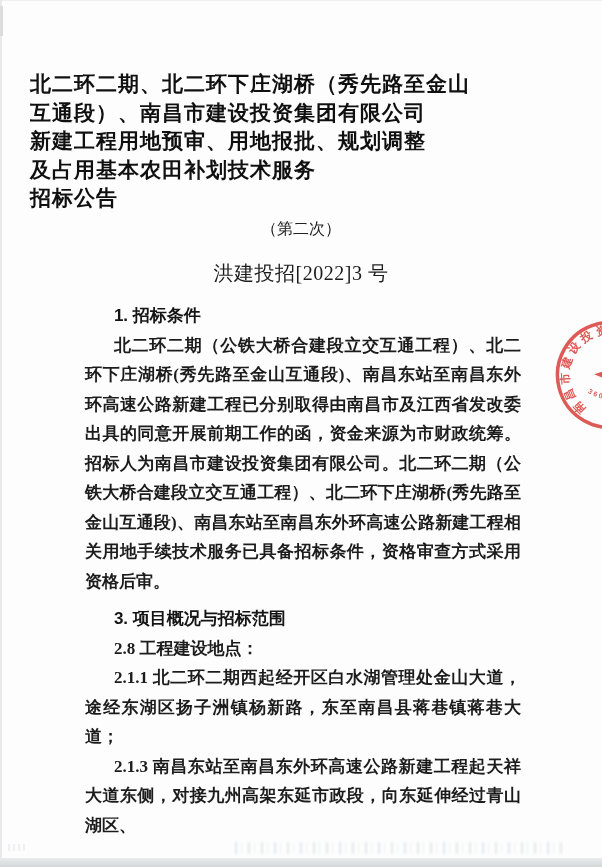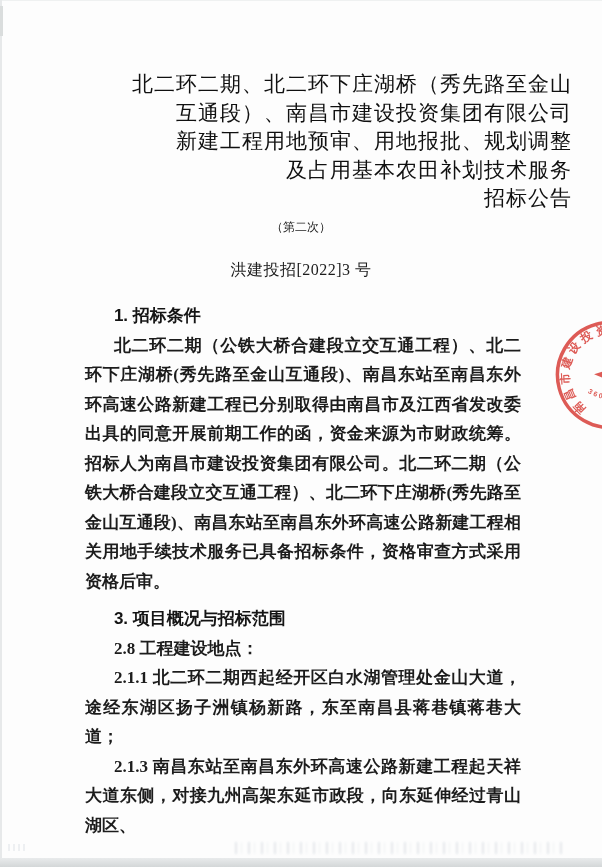--- a/index.html
+++ b/index.html
@@ -6,36 +6,36 @@
   body {
     width: 602px; height: 867px;
     position: relative;
     overflow: hidden;
     background: #fdfdfd;
     color: #1d1d1d;
     font-family: "Liberation Serif", serif;
   }
   .title {
     position: absolute; top: 70px; left: 30px; width: 542px;
-    text-align: right;
+    text-align: left;
     font-family: "Liberation Sans", sans-serif;
-    font-weight: 400;
+    font-weight: 700;
     font-size: 21px; line-height: 28.5px;
     letter-spacing: 1px;
     color: #101010;
   }
   .subtitle {
     position: absolute; top: 219px; left: 0; width: 602px;
     text-align: center;
-    font-size: 12px; color: #222;
+    font-size: 16px; color: #222;
   }
   .doc-number {
     position: absolute; top: 260px; left: 0; width: 602px;
     text-align: center;
-    font-size: 16px; letter-spacing: .5px; color: #1c1c1c;
+    font-size: 20px; letter-spacing: .5px; color: #1c1c1c;
   }
   .body-text {
     position: absolute; top: 293px; left: 85px; width: 436px;
     font-size: 17px; line-height: 29.5px;
     text-align: justify;
     color: #1c1c1c;
   }
   .body-text p { margin: 0; text-indent: 1.7em; font-weight: bold; }
   .body-text p.hd {
     font-family: "Liberation Sans", sans-serif;

